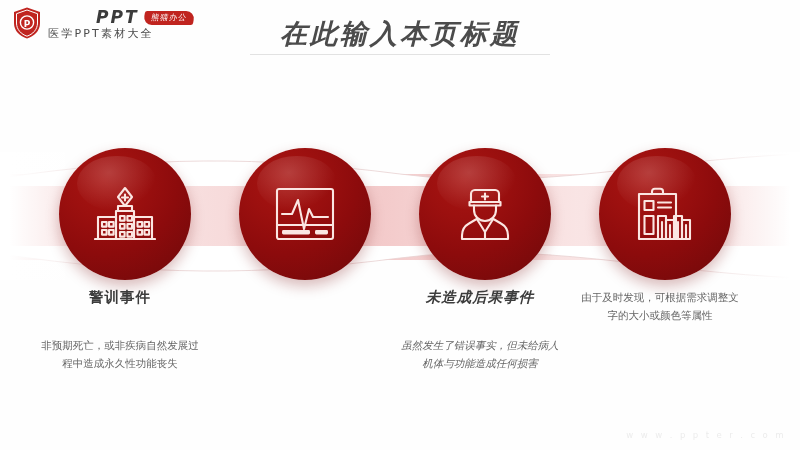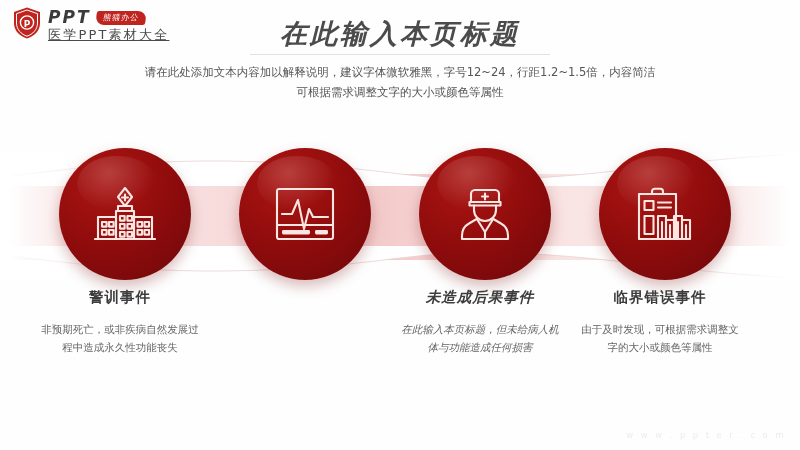--- a/index.html
+++ b/index.html
@@ -9,32 +9,32 @@
     font-family:"DejaVu Sans","Liberation Sans",sans-serif;
     position:relative;
   }
   .slide{position:absolute;inset:0;background:#fefefe;overflow:hidden;}
 
   
   .logo{position:absolute;left:12px;top:6px;display:flex;align-items:flex-start;gap:6px;}
   .shield{width:30px;height:34px;position:relative;flex:0 0 auto;}
   .shield svg{display:block;}
   .logo-txt{display:flex;flex-direction:column;gap:2px;padding-top:3px;}
-  .logo-row1{display:flex;align-items:center;gap:5px;}
+  .logo-row1{display:flex;align-items:center;gap:5px;margin-left:48px;}
   .logo-ppt{
     font-size:17px;font-weight:bold;font-style:italic;color:#3b3b3b;
     letter-spacing:2px;line-height:1;font-family:"DejaVu Sans",sans-serif;
   }
   .logo-badge{
     background:#c0241f;color:#fff;font-size:8px;line-height:1;
     padding:3px 7px 3px 7px;border-radius:2px 9px 2px 9px;letter-spacing:1px;
     transform:skewX(-10deg);
   }
   .logo-sub{
-    font-size:13px;color:#4a4a4a;letter-spacing:2.2px;line-height:1;white-space:nowrap;text-decoration:underline;
+    font-size:11px;color:#4a4a4a;letter-spacing:2.2px;line-height:1;white-space:nowrap;
   }
 
   
   .title{
     position:absolute;left:0;right:0;top:16px;text-align:center;
     font-size:27px;font-weight:bold;color:#4b4b4b;letter-spacing:3px;font-style:italic;
   }
   .title-rule{
     position:absolute;left:0;right:0;top:54px;height:1px;
   }
@@ -98,21 +98,21 @@
 
   
   .texts{position:absolute;left:0;right:0;top:288px;height:140px;}
   .tcol{position:absolute;top:0;width:180px;text-align:center;}
   .tcol.c0{left:30px;}
   .tcol.c1{left:210px;}
   .tcol.c2{left:390px;font-style:italic;}
   .tcol.c3{left:570px;}
   .head{
     font-size:14.5px;font-weight:bold;color:#3c3c3c;letter-spacing:1px;
-    margin-bottom:13px;white-space:nowrap;
+    margin-bottom:29px;white-space:nowrap;
   }
   .body{
     font-size:10.5px;color:#666;line-height:18px;padding:0 10px;
   }
 
   .watermark{
     position:absolute;right:14px;bottom:10px;
     font-size:8.5px;color:#ececec;letter-spacing:2.4px;
   }
 </style>
@@ -136,24 +136,20 @@
         <span class="logo-badge">熊猫办公</span>
       </div>
       <div class="logo-sub">医学PPT素材大全</div>
     </div>
   </div>
 
   <div class="title">在此输入本页标题</div>
   <div class="title-rule">
       <i></i>
     </div>
-  <div class="subtitle">
-    <div>请在此处添加文本内容加以解释说明，建议字体微软雅黑，字号12~24，行距1.2~1.5倍，内容简洁</div>
-    <div>可根据需求调整文字的大小或颜色等属性</div>
-  </div>
 
   <div class="band">
     <div class="band-core"></div>
     <div class="band-edge top">
       <svg viewBox="0 0 800 34" preserveAspectRatio="none">
         <path d="M0 26 C 150 4, 260 4, 400 22 C 540 40, 650 8, 800 2 L800 34 L0 34 Z" fill="#ffffff"></path>
         <path d="M0 26 C 150 4, 260 4, 400 22 C 540 40, 650 8, 800 2" fill="none" stroke="#e9d2d2" stroke-width="0.8"></path>
       </svg>
     </div>
     <div class="band-edge bot">
@@ -253,23 +249,22 @@
 
   <div class="texts">
     <div class="tcol c0">
       <div class="head">警训事件</div>
       <div class="body">非预期死亡，或非疾病自然发展过程中造成永久性功能丧失</div>
     </div>
     <div class="tcol c1">
     </div>
     <div class="tcol c2">
       <div class="head">未造成后果事件</div>
-      <div class="body">在此输入本页标题，但未给病人机体与功能造成任何损害</div>
+      <div class="body">虽然发生了错误事实，但未给病人机体与功能造成任何损害</div>
     </div>
     <div class="tcol c3">
-      <div class="head">临界错误事件</div>
       <div class="body">由于及时发现，可根据需求调整文字的大小或颜色等属性</div>
     </div>
   </div>
 
   <div class="watermark">w w w . p p t e r . c o m</div>
 
 </div>
 
 </body></html>

